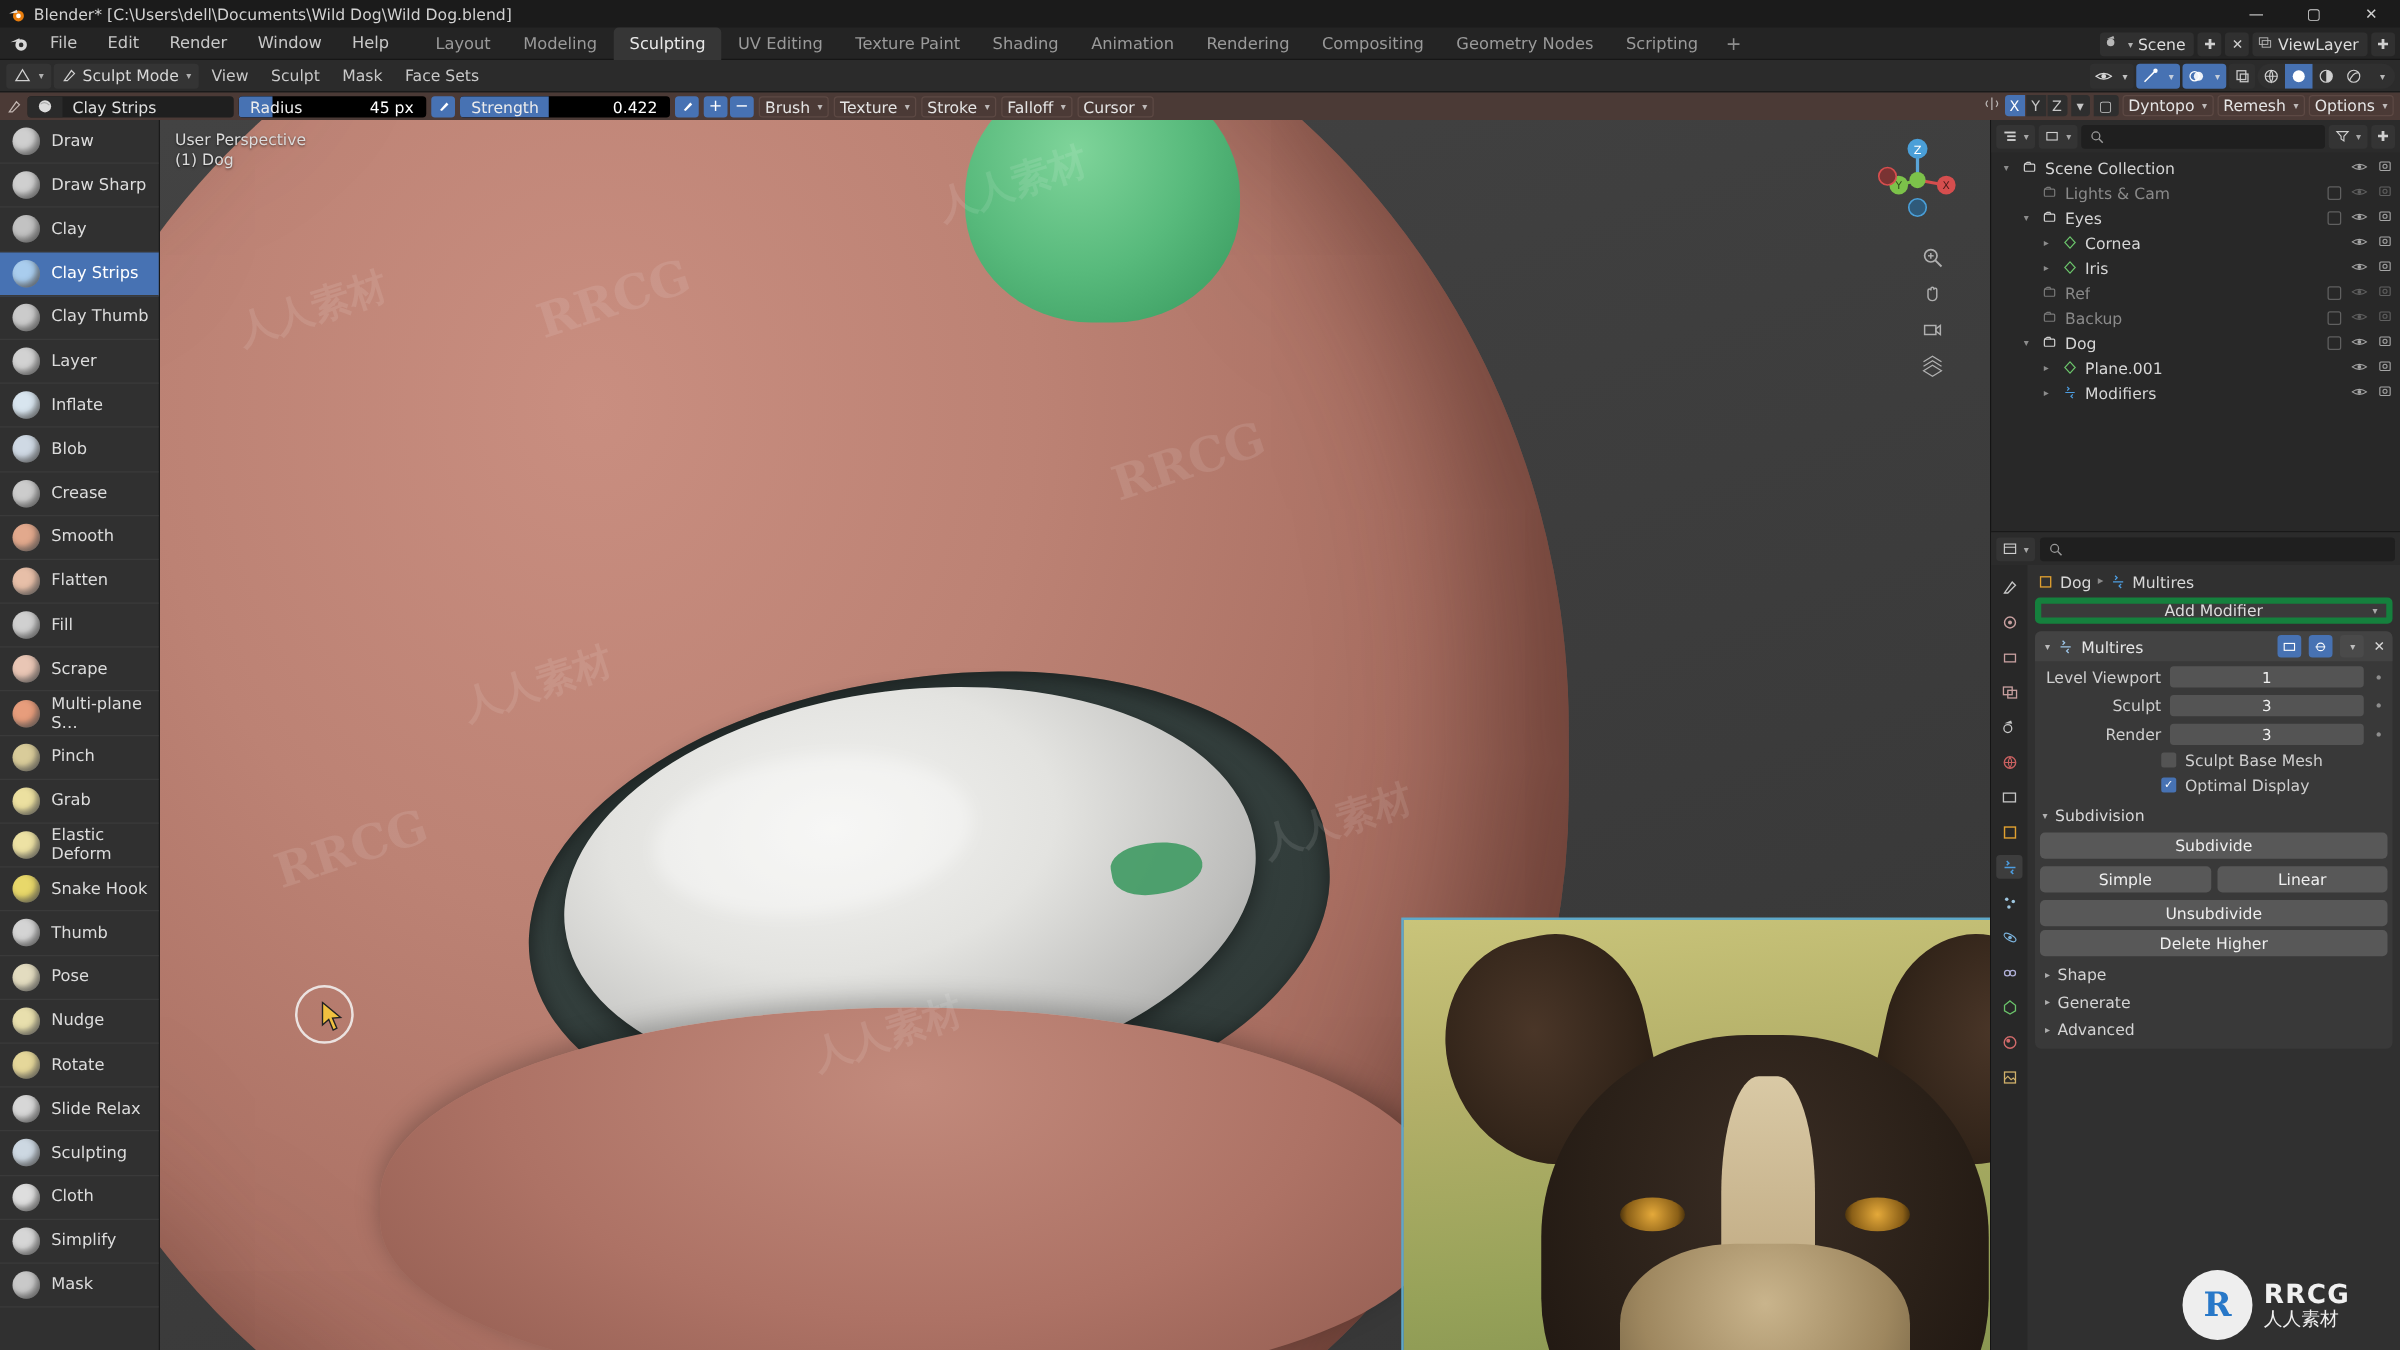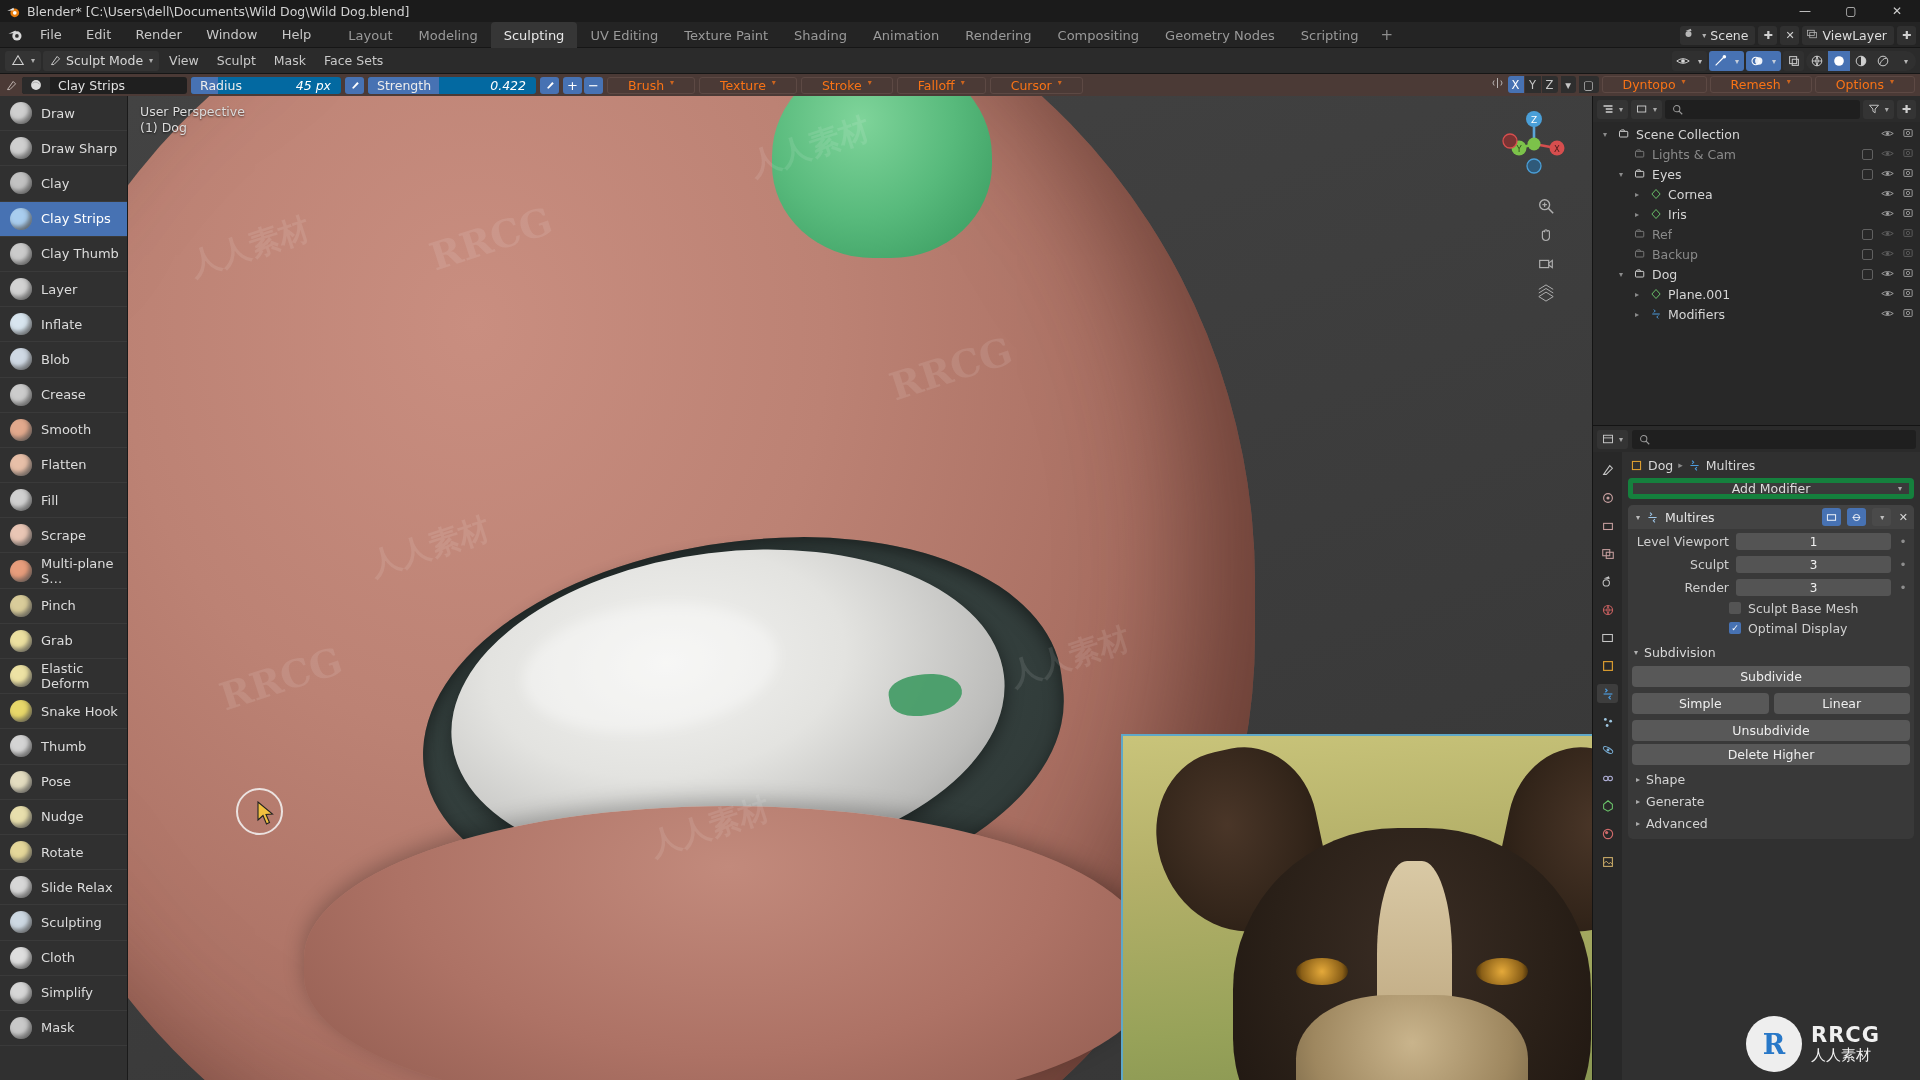--- a/index.html
+++ b/index.html
@@ -55,34 +55,34 @@
     font-size:8px; opacity:.8; }
 
   
   #toolbar2 { height:22px; background:#4b3a36; display:flex; align-items:center;
     gap:4px; padding:0 5px; position:relative; }
   .brushsel { height:17px; background:#1f1f1f; border-radius:3px; display:flex;
     align-items:center; width:165px; font-size:12.5px; color:#e0e0e0; overflow:hidden; }
   .brushsel .bicon { width:28px; height:17px; display:flex; align-items:center;
     justify-content:center; background:#2a2a2a; }
   .brushsel .bname { padding-left:8px; }
-  .slider { height:17px; border-radius:3px; background:#0369a1; display:flex;
+  .slider { height:17px; border-radius:3px; background:#000000; display:flex;
     align-items:center; position:relative; font-size:12.5px; overflow:hidden;
     min-width:132px; }
   .slider .fill { position:absolute; left:0; top:0; bottom:0; background:#4772b3; }
   .slider .lbl { position:relative; padding-left:9px; color:#ececec; }
-  .slider .val { position:relative; margin-left:auto; padding-right:10px; color:#ffffff;font-style:italic; }
+  .slider .val { position:relative; margin-left:auto; padding-right:10px; color:#ffffff; }
   .pressure { width:19px; height:17px; background:#4772b3; border-radius:3px;
     display:flex; align-items:center; justify-content:center; }
   .plusmin { display:flex; gap:2px; }
   .plusmin div { width:19px; height:17px; background:#4772b3; border-radius:3px;
     display:flex; align-items:center; justify-content:center; font-size:13px; color:#fff; }
-  .popbtn { height:17px; padding:0 20px; background:#4b3a36; border:1px solid #5d4944;
-    border-radius:3px; display:flex; align-items:flex-start; font-size:12.5px;
-    color:#f97316; gap:4px; }
+  .popbtn { height:17px; padding:0 4px; background:#4b3a36; border:1px solid #5d4944;
+    border-radius:3px; display:flex; align-items:center; font-size:12.5px;
+    color:#e5e5e5; gap:4px; }
   #toolbar2-right { position:absolute; right:5px; top:2px; height:17px;
     display:flex; align-items:center; gap:3px; }
   .axisgrp { display:flex; gap:1px; }
   .axisgrp div { width:16px; height:17px; background:#2e2e2e; display:flex;
     align-items:center; justify-content:center; font-size:11.5px; color:#c6c6c6; }
   .axisgrp div:first-child { border-radius:3px 0 0 3px; }
   .axisgrp div:last-child { border-radius:0 3px 3px 0; }
   .axisgrp div.on { background:#4772b3; color:#fff; }
 
   

